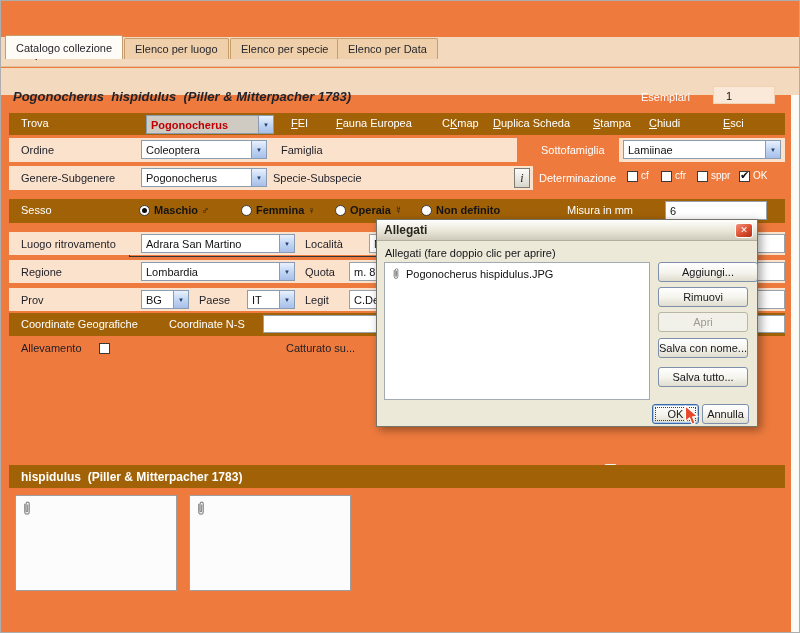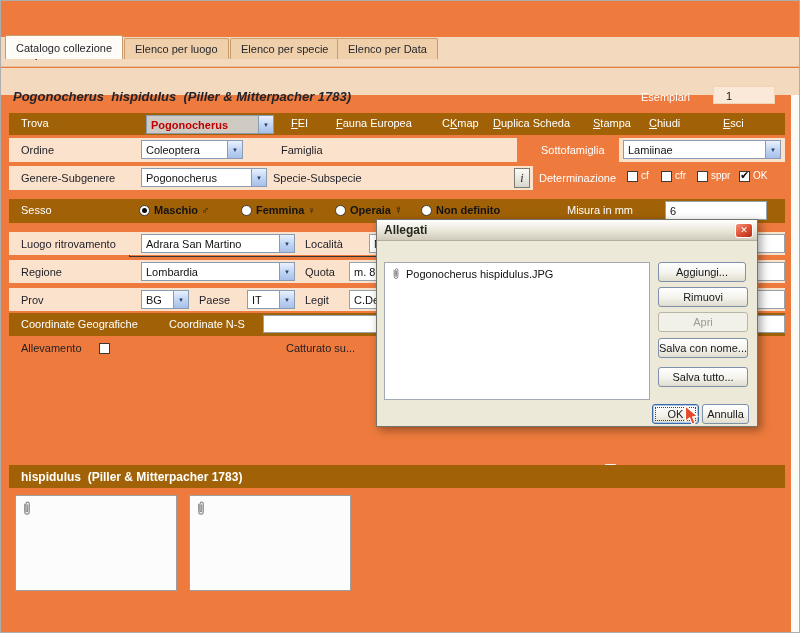--- a/index.html
+++ b/index.html
@@ -87,21 +87,21 @@
     <span class="mi" style="left:433px;"><span>C</span><span class="ac">K</span><span>map</span></span>
     <span class="mi" style="left:484px;"><span></span><span class="ac">D</span><span>uplica Scheda</span></span>
     <span class="mi" style="left:584px;"><span></span><span class="ac">S</span><span>tampa</span></span>
     <span class="mi" style="left:640px;"><span></span><span class="ac">C</span><span>hiudi</span></span>
     <span class="mi" style="left:690px;margin-left:24px;"><span></span><span class="ac">E</span><span>sci</span></span>
   </div>
 
   <div class="peach" style="left:8px;top:137px;width:508px;height:24px;"></div>
   <div class="peach" style="left:618px;top:137px;width:166px;height:24px;"></div>
   <span class="lbl" style="left:20px;top:143px;">Ordine</span>
-  <div class="combo" style="left:140px;top:139px;width:102px;">
+  <div class="combo" style="left:140px;top:139px;width:126px;">
     <span class="txt">Coleoptera</span>
     <span class="arr">▼</span>
   </div>
   <span class="lbl" style="left:280px;top:143px;">Famiglia</span>
   <span class="lbl w" style="left:540px;top:143px;">Sottofamiglia</span>
   <div class="combo" style="left:622px;top:139px;width:158px;">
     <span class="txt">Lamiinae</span>
     <span class="arr">▼</span>
   </div>
 
@@ -197,29 +197,30 @@
     </svg>
   </div>
 
   <div class="abs" style="left:0;top:612px;width:798px;height:21px;background:#EC6B15;border-top:1px solid #D95F10;"></div>
 
   <div id="dlg">
     <div class="titlebar">
       <span class="t">Allegati</span>
       <span class="close">✕</span>
     </div>
+    <span class="lbl" style="left:8px;top:27px;color:#15151B;">Allegati (fare doppio clic per aprire)</span>
     <div style="position:absolute;left:7px;top:42px;width:266px;height:138px;background:#FFFFFF;border:1px solid #A3AAB4;">
       <div style="display:flex;align-items:center;gap:5px;padding:4px 6px;font-size:11px;color:#101010;">
         <svg width="10" height="13" viewBox="0 0 10 14">
           <path d="M3 3.2 V10 a2 2.4 0 0 0 4 0 V3.4 a1.4 1.6 0 0 0 -2.8 0 V9.4 a0.7 0.85 0 0 0 1.4 0 V4" fill="none" stroke="#7C7C7C" stroke-width="1"></path>
         </svg>
         <span>Pogonocherus hispidulus.JPG</span>
       </div>
     </div>
-    <div class="xbtn" style="left:281px;top:42px;width:88px;">Aggiungi...</div>
+    <div class="xbtn" style="left:281px;top:42px;width:100px;">Aggiungi...</div>
     <div class="xbtn" style="left:281px;top:67px;width:90px;">Rimuovi</div>
     <div class="xbtn disabled" style="left:281px;top:92px;width:90px;">Apri</div>
     <div class="xbtn" style="left:281px;top:118px;width:90px;">Salva con nome...</div>
     <div class="xbtn" style="left:281px;top:147px;width:90px;">Salva tutto...</div>
     <div class="xbtn focus" style="left:275px;top:184px;width:47px;">OK</div>
     <div class="xbtn" style="left:325px;top:184px;width:47px;">Annulla</div>
   </div>
 
   <svg style="position:absolute;left:683px;top:404px;z-index:30;" width="17" height="22" viewBox="0 0 17 22">
     <path d="M1.5 1 L1.5 16.2 L5.6 12.9 L8.1 19.3 L11.1 18.1 L8.6 11.9 L13.6 11.4 Z" fill="#E5492D" stroke="#FFFFFF" stroke-width="1.1"></path>

